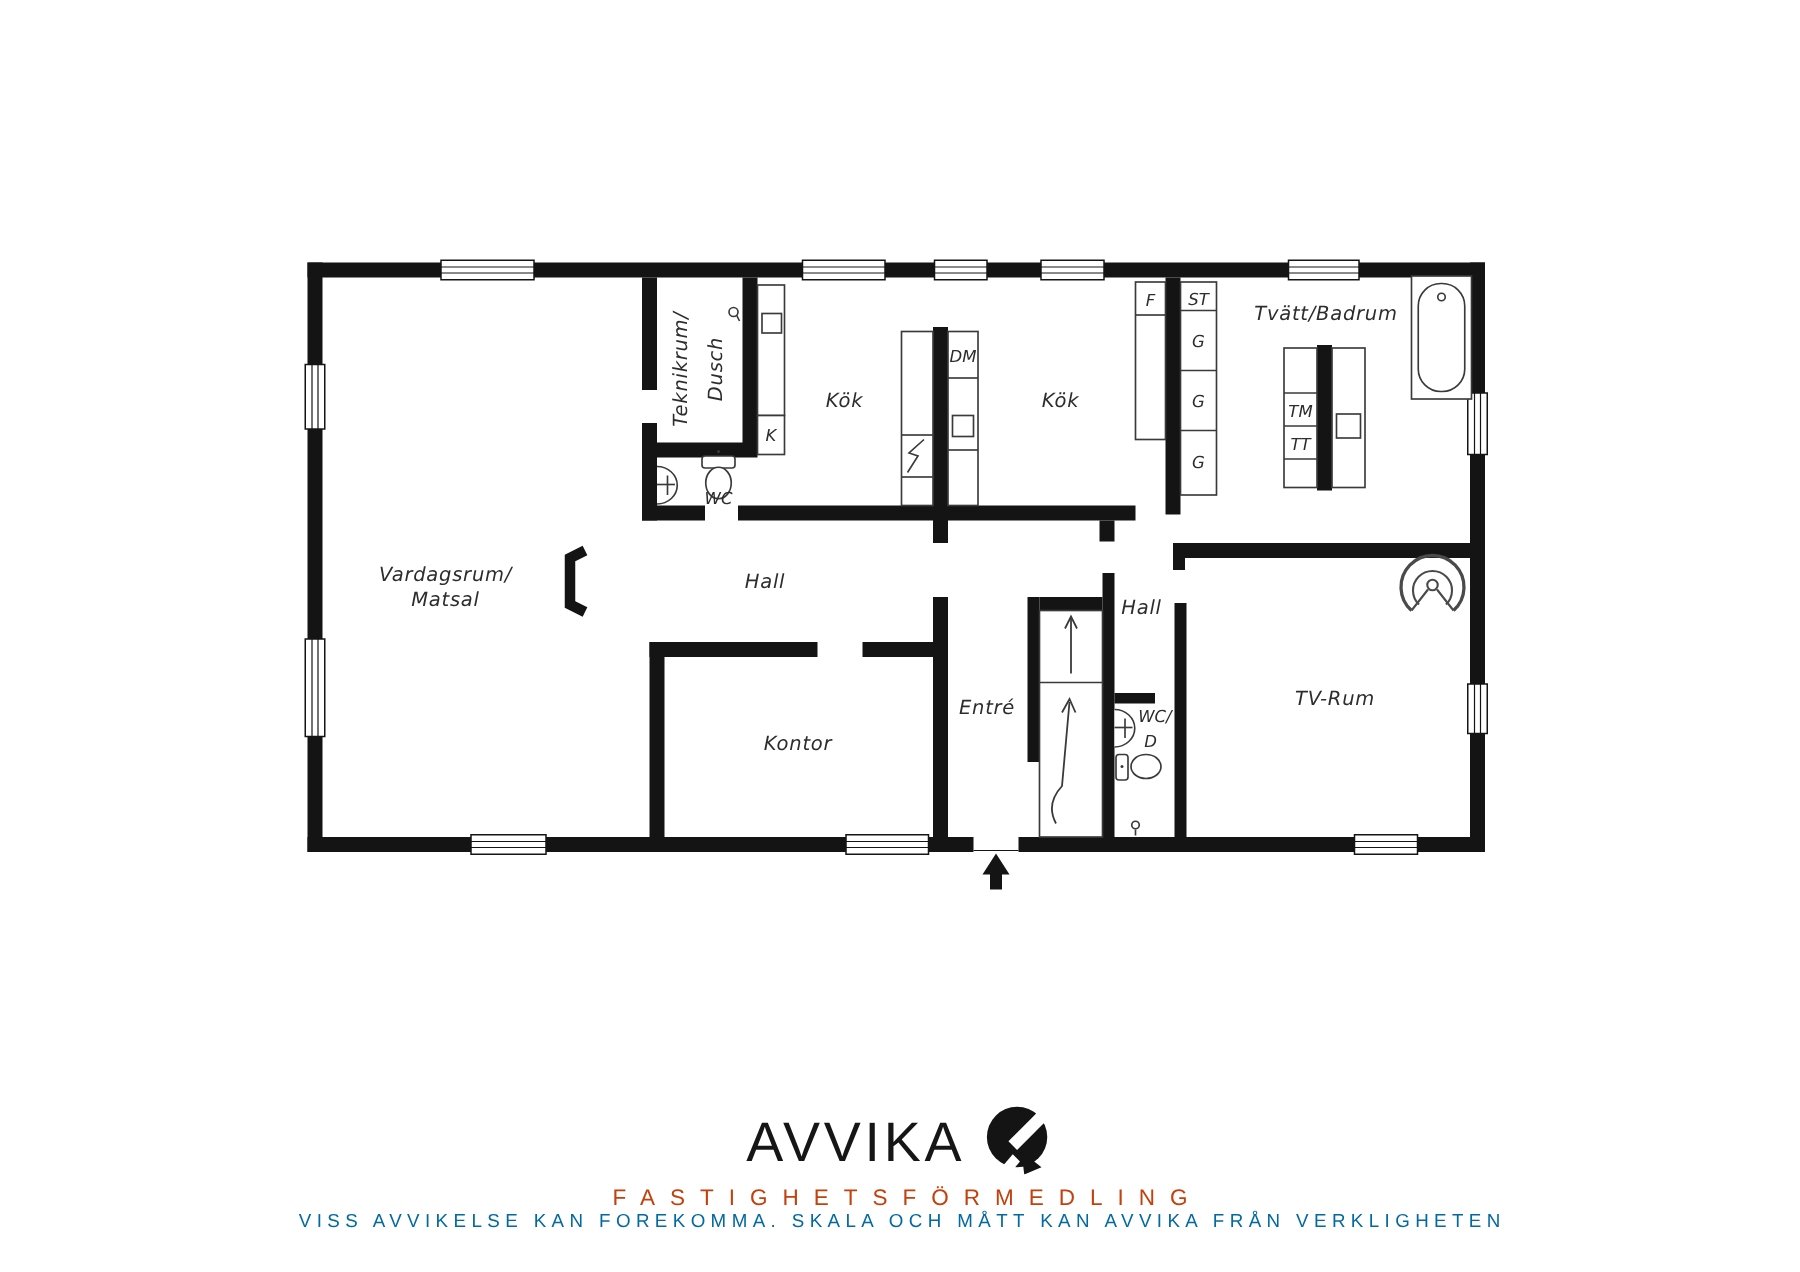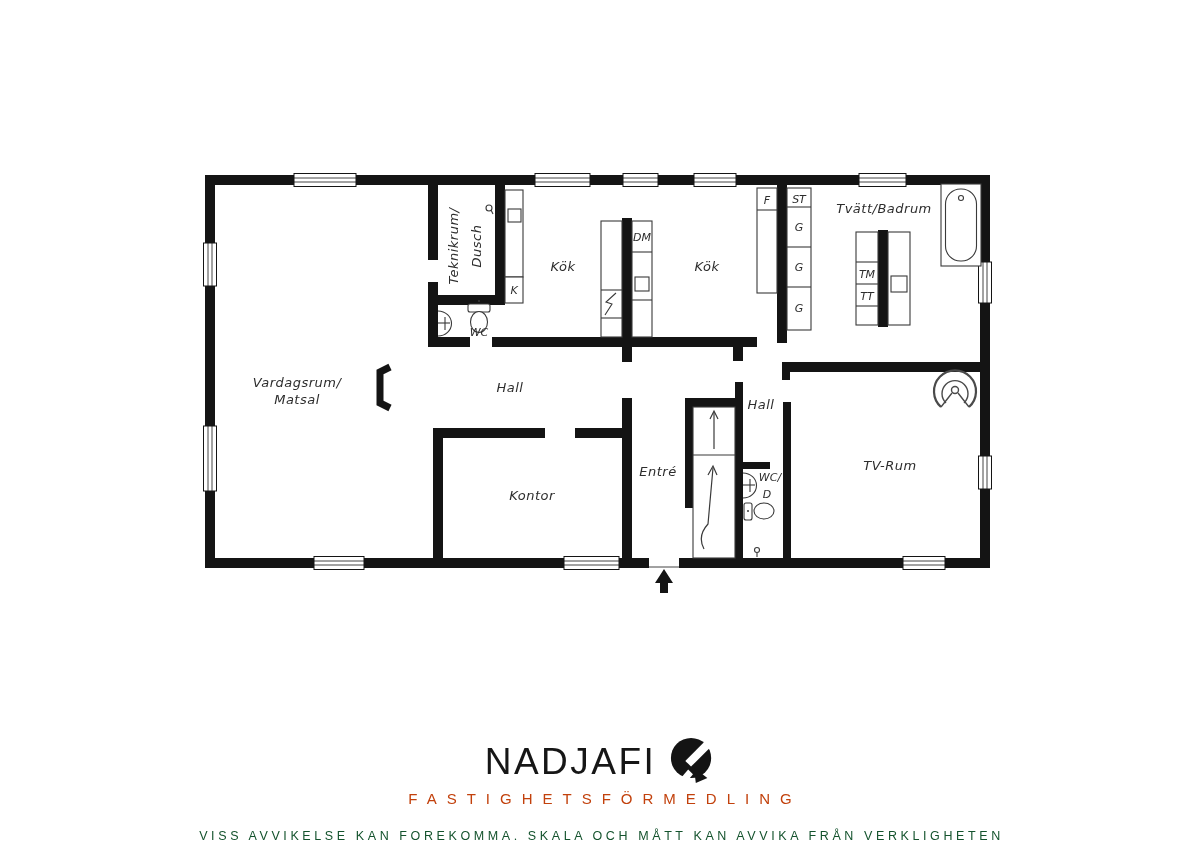--- a/index.html
+++ b/index.html
@@ -16,21 +16,21 @@
           text-anchor:middle;letter-spacing:.5px;}
   .flabel{font-family:"DejaVu Sans",sans-serif;font-style:italic;font-size:11px;fill:#2d2d2d;
           text-anchor:middle;}
   .arrowline{fill:none;stroke:#3a3a3a;stroke-width:1.2;}
   
   .footer{position:absolute;left:0;top:733px;width:100%;text-align:center;color:#161616;}
   .brandrow{display:flex;justify-content:center;align-items:flex-end;gap:13px;}
   .brandword{font-size:37px;font-weight:500;letter-spacing:2.5px;line-height:1;color:#161616;}
   .brandmark{display:block;margin-bottom:-3px;}
   .subtitle{margin-top:10px;font-size:15px;font-weight:400;letter-spacing:10px;padding-left:10px;color:#c2410c;}
-  .disclaimer{margin-top:22px;font-size:12.5px;font-weight:400;letter-spacing:3.6px;padding-left:3px;color:#14532d;}
+  .disclaimer{font-size:12.5px;font-weight:400;letter-spacing:3.6px;padding-left:3px;color:#0369a1;}
 </style>
 </head>
 <body>
 
 <div class="page">
 
   <svg class="plan-svg" width="1200" height="690" viewBox="0 0 1200 690">
 
     <g>
       <rect class="wall" x="205" y="175" width="785" height="10"></rect>
@@ -263,21 +263,21 @@
       <text class="flabel" x="799" y="231">G</text>
       <text class="flabel" x="799" y="271">G</text>
       <text class="flabel" x="799" y="312">G</text>
       <text class="flabel" x="867" y="278">TM</text>
       <text class="flabel" x="867" y="300">TT</text>
     </g>
   </svg>
 
   <div class="footer">
     <div class="brandrow">
-      <span class="brandword">NADJAFI</span>
+      <span class="brandword">AVVIKA</span>
       <svg class="brandmark" width="46" height="50" viewBox="0 0 48 52">
         <circle cx="23" cy="26" r="21" fill="#141414"></circle>
         <polygon points="45,1 17,29 23,35 49,9" fill="#ffffff"></polygon>
         <polygon points="8,52 20,38 25,43 16,54" fill="#ffffff"></polygon>
         <polygon points="26,36 40,47 28,52" fill="#141414"></polygon>
       </svg>
     </div>
     <div class="subtitle">FASTIGHETSFÖRMEDLING</div>
     <div class="disclaimer">VISS AVVIKELSE KAN FOREKOMMA. SKALA OCH MÅTT KAN AVVIKA FRÅN VERKLIGHETEN</div>
   </div>

